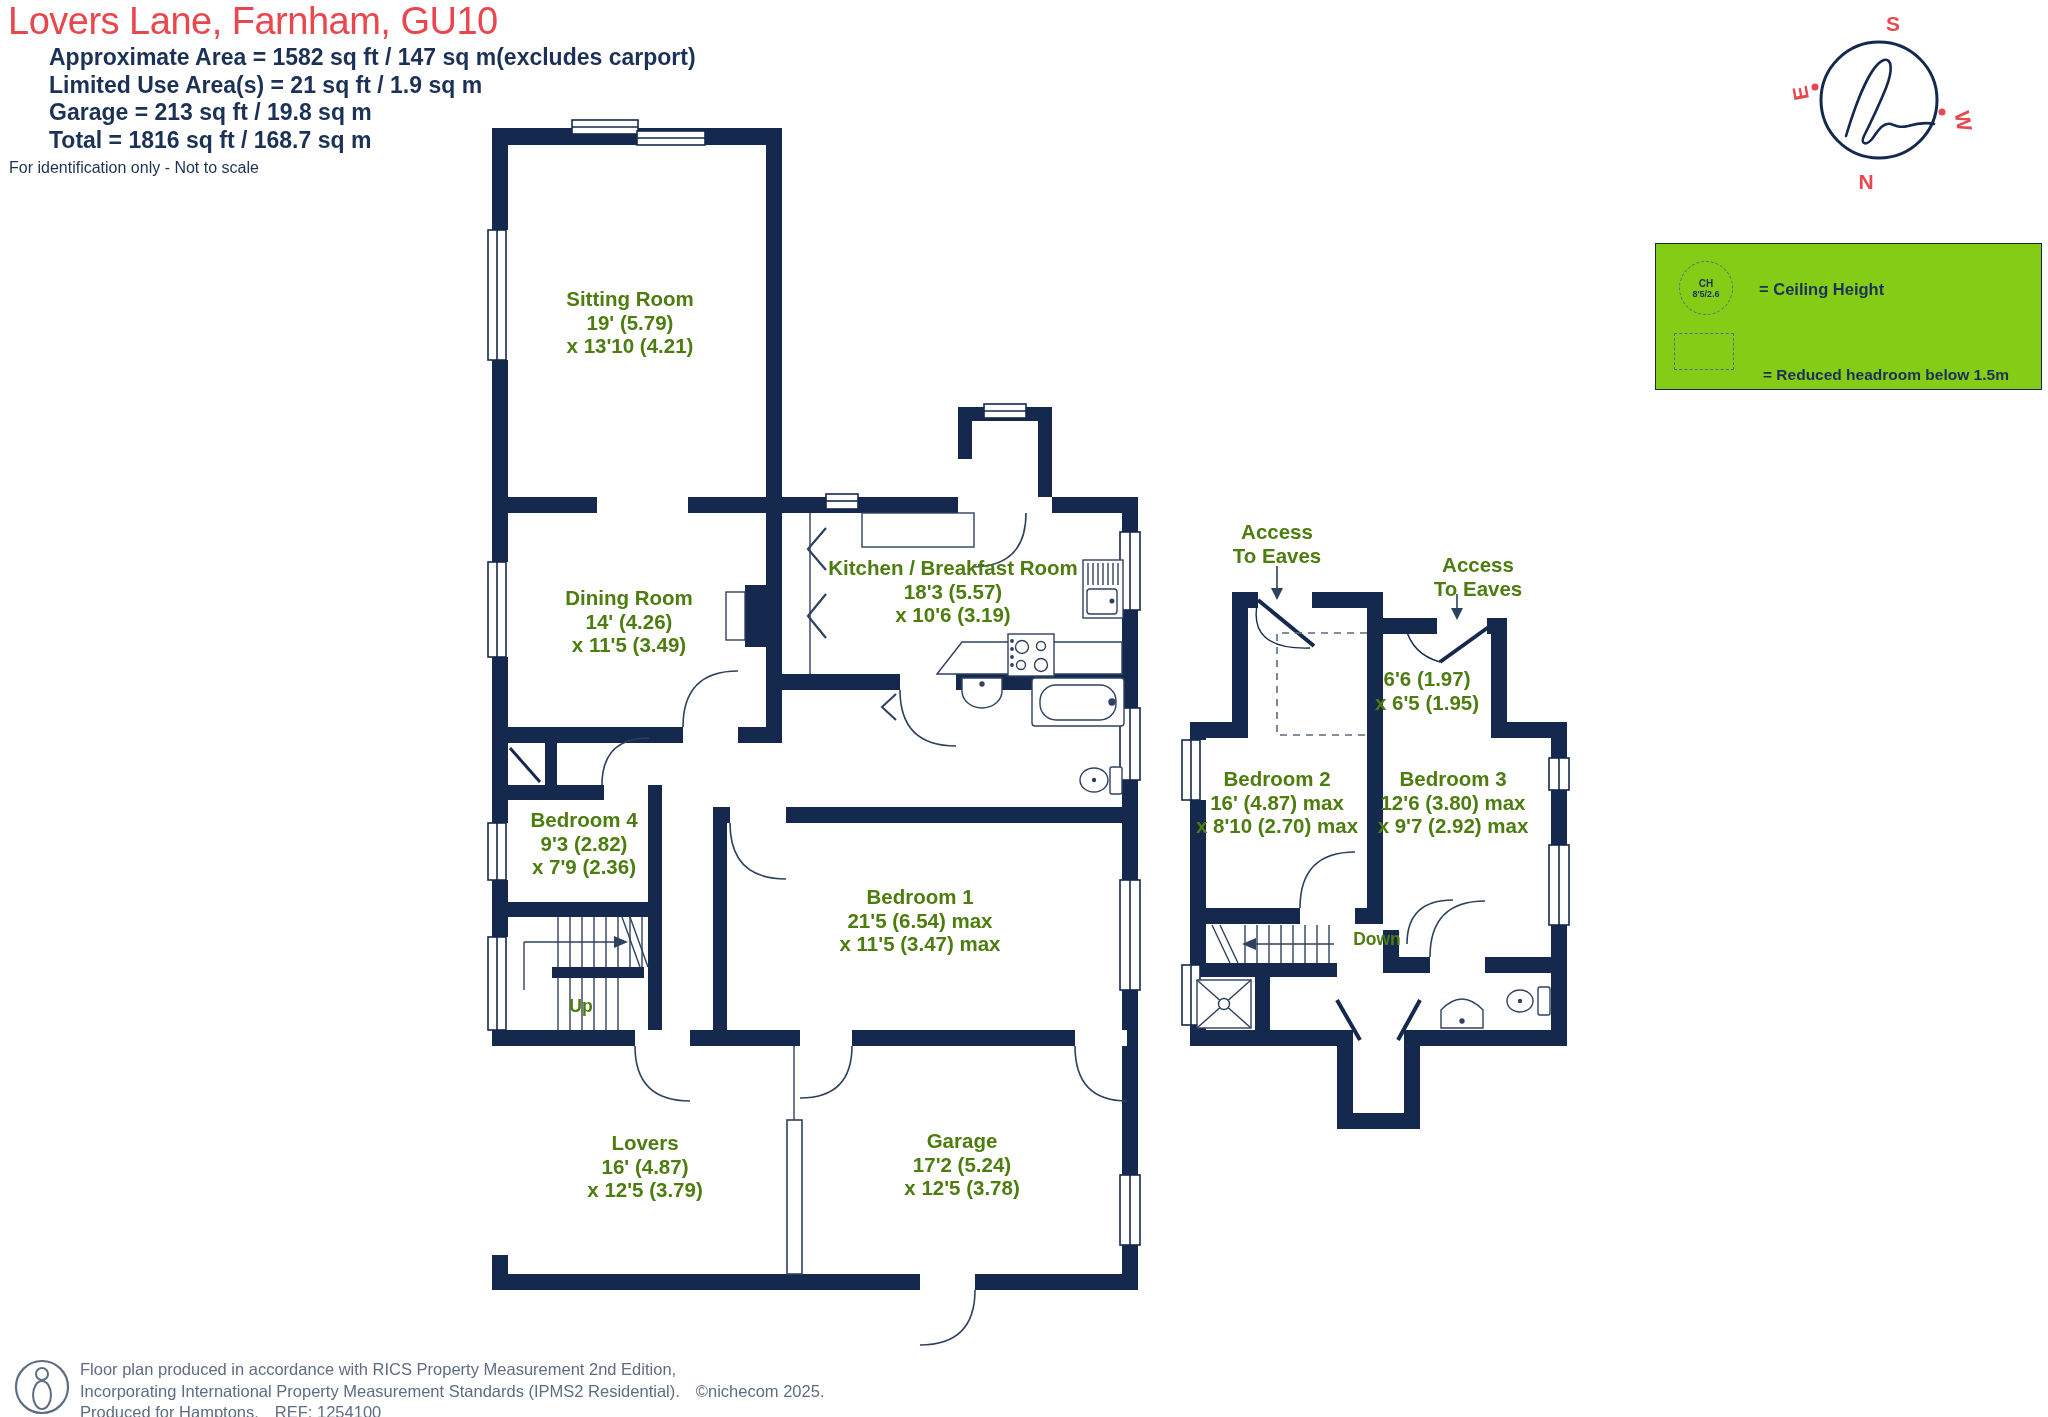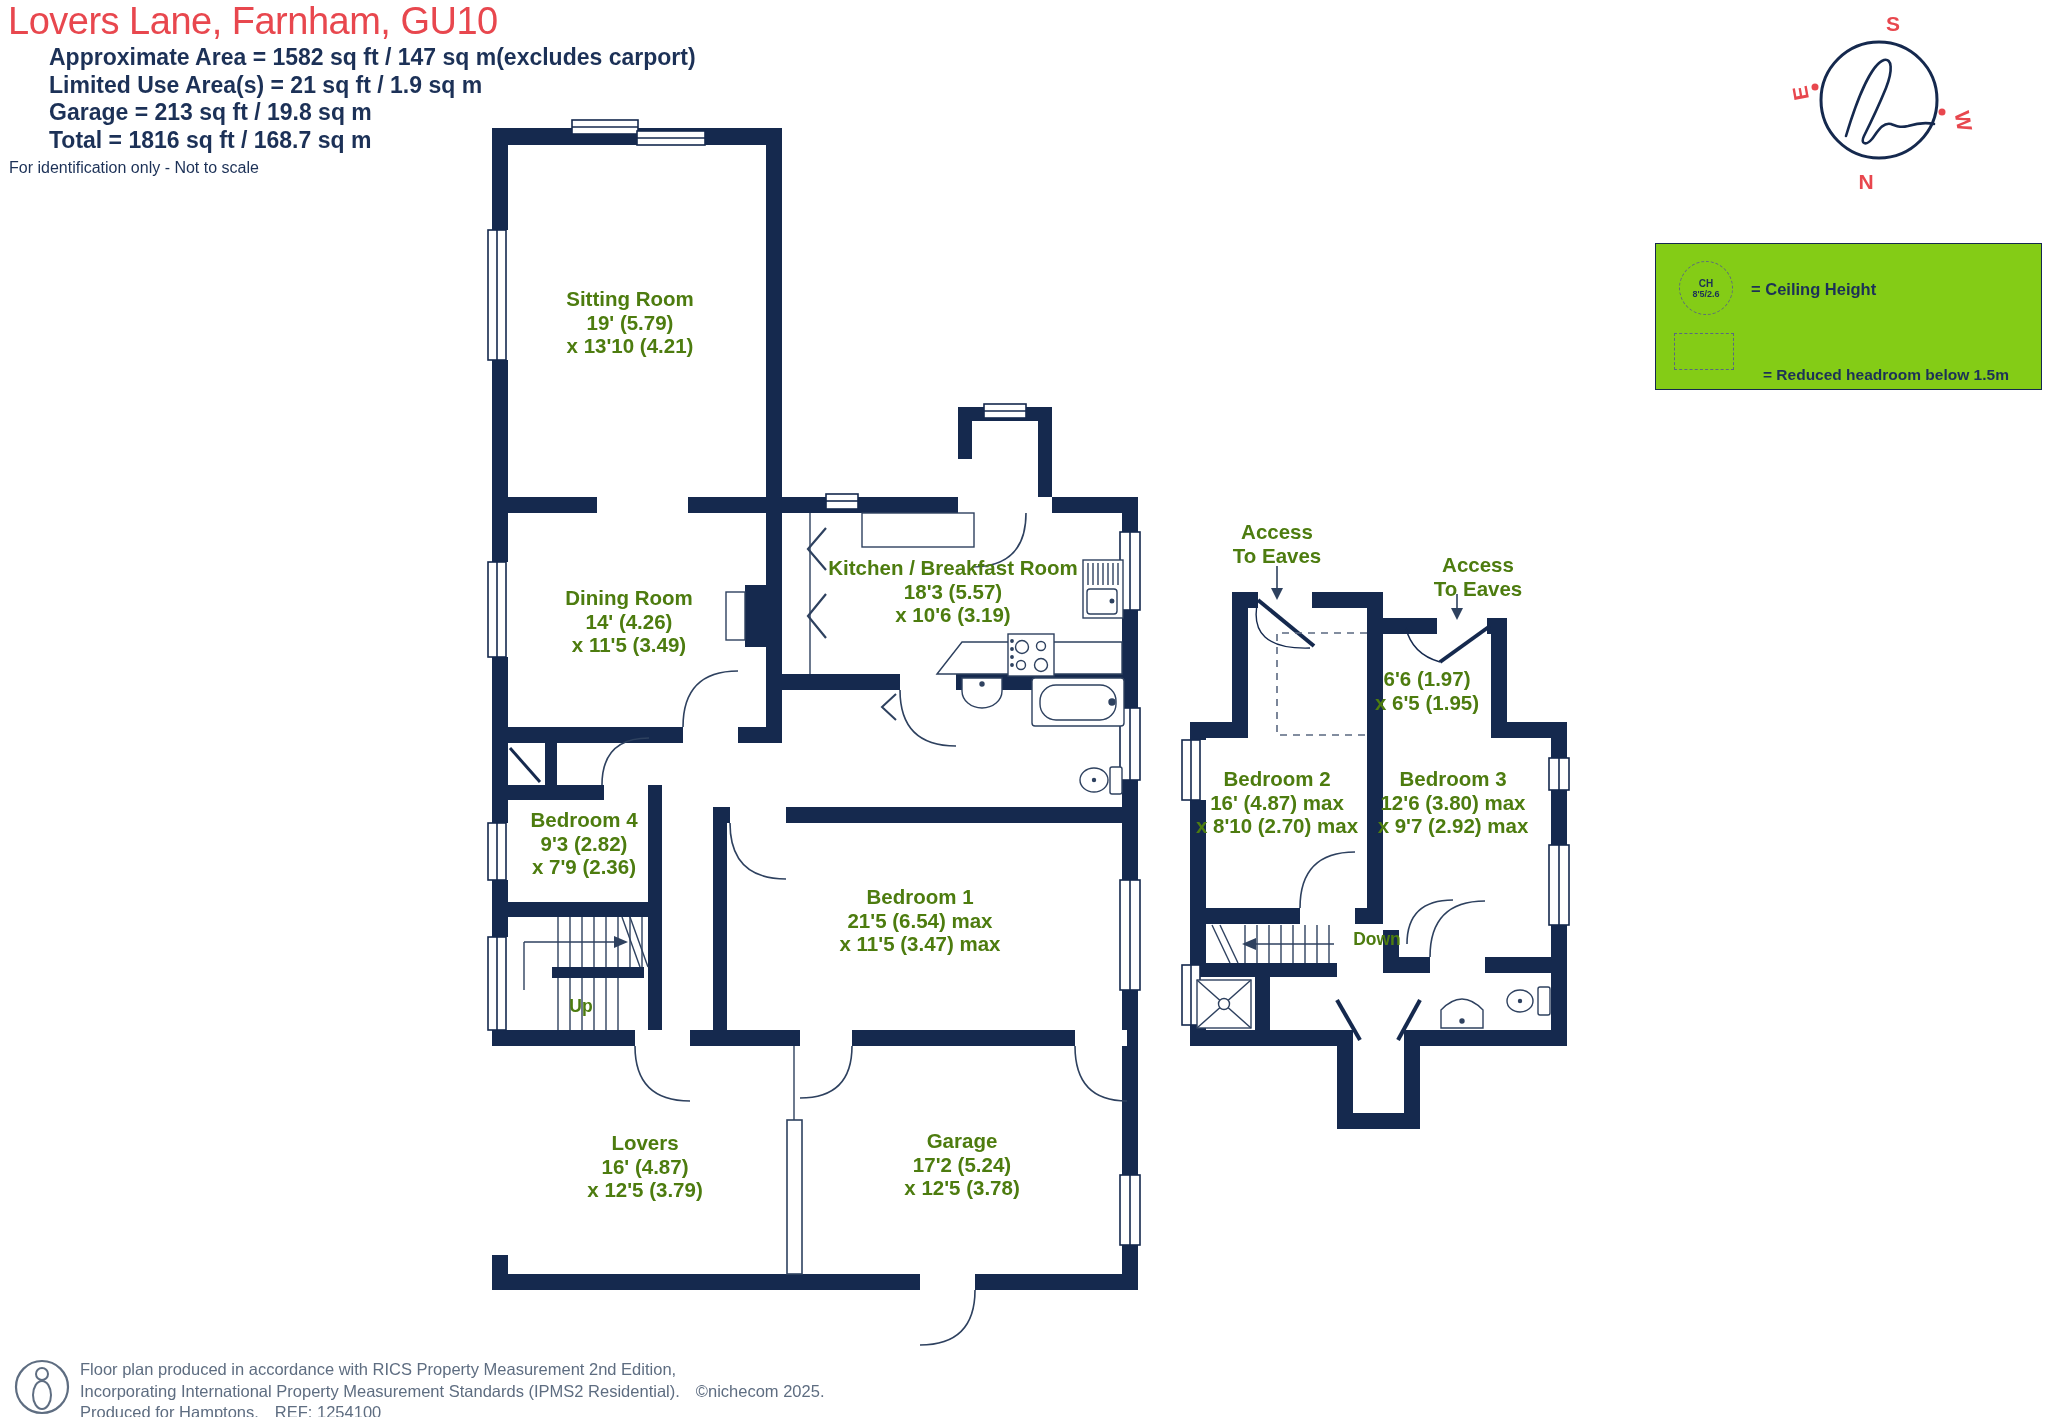--- a/index.html
+++ b/index.html
@@ -295,21 +295,21 @@
   <div class="compass-letter" style="left:1893px;top:24px;">S</div>
   <div class="compass-letter" style="left:1801px;top:93px;transform:translate(-50%,-50%) rotate(-100deg);">E</div>
   <div class="compass-letter" style="left:1963px;top:121px;transform:translate(-50%,-50%) rotate(80deg);">W</div>
   <div class="compass-letter" style="left:1866px;top:182px;">N</div>
 
   <div class="legend">
     <div class="legend-circle">
       <span class="ch">CH</span>
       <span class="chv">8'5/2.6</span>
     </div>
-    <span class="legend-text1" style="left:95px;top:36px;position:absolute;">= Ceiling Height</span>
+    <span class="legend-text1" style="left:103px;top:36px;position:absolute;">= Ceiling Height</span>
     <div class="legend-rect"></div>
     <span class="legend-text2" style="left:107px;top:98px;position:absolute;margin-top:24px;">= Reduced headroom below 1.5m</span>
   </div>
 
   <div class="room-label" style="left:630px;top:322px;">
     <span>Sitting Room</span>
     <span>19' (5.79)</span>
     <span>x 13'10 (4.21)</span>
   </div>
   <div class="room-label" style="left:629px;top:621px;">

